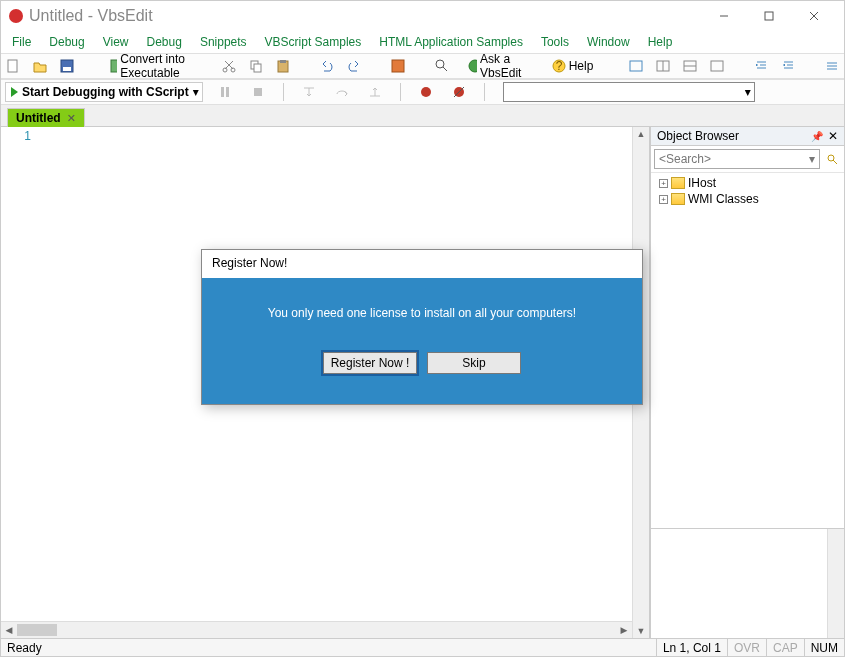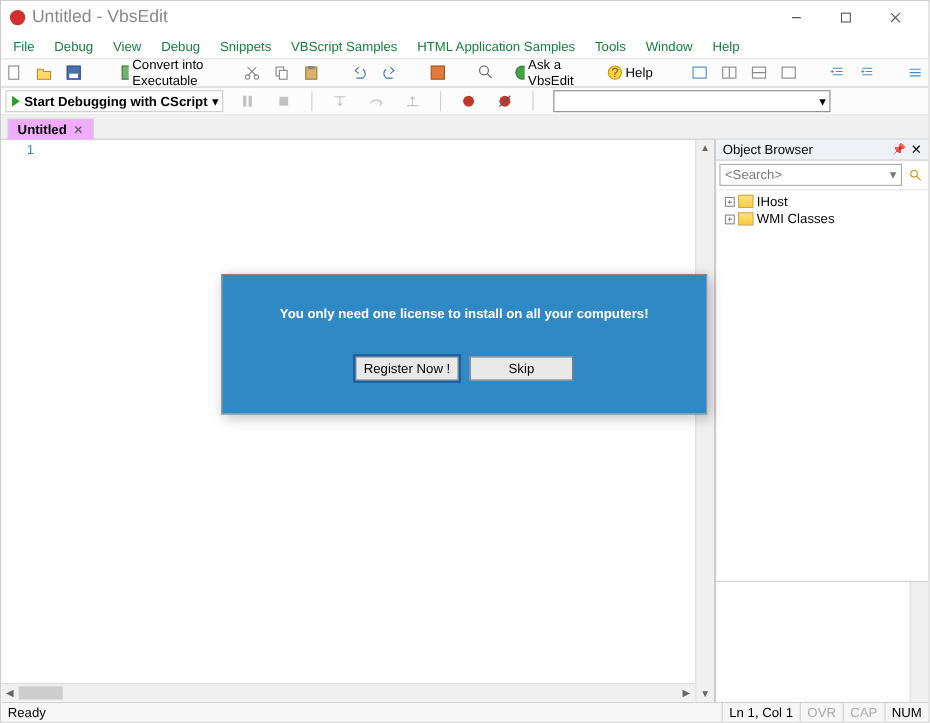--- a/index.html
+++ b/index.html
@@ -20,21 +20,21 @@
 .tbtn { width: 22px; height: 22px; display: flex; align-items: center; justify-content: center; cursor: pointer; border: 1px solid transparent; }
 .tbtn-text { padding: 0 6px; width: auto; gap: 3px; }
 .tsep { width: 1px; height: 18px; background: #ccc; margin: 0 3px; }
 .play-ico { width: 0; height: 0; border-left: 7px solid #2a9d2a; border-top: 5px solid transparent; border-bottom: 5px solid transparent; }
 .toolbar2 { display: flex; align-items: center; }
 .debug-dropdown { display:flex; align-items:center; border:1px solid #ccc; height:20px; padding:0 3px 0 5px; background:#fff; gap:4px; }
 .combo { border:1px solid #888; height:20px; width:252px; margin-left:4px; background:#fff; display:flex; justify-content:flex-end; align-items:center; padding-right:3px; }
 
 
 .tabstrip { height: 22px; background: #f0f0f0; border-bottom: 1px solid #ccc; display: flex; align-items: flex-end; padding-left: 6px; }
-.tab { background: #f0abfc; border: 1px solid #ccc; border-bottom: none; padding: 2px 8px; display: flex; align-items: center; gap: 6px; position: relative; top: 1px; }
+.tab { background: #84cc16; border: 1px solid #ccc; border-bottom: none; padding: 2px 8px; display: flex; align-items: center; gap: 6px; position: relative; top: 1px; }
 .tab .x { font-size: 11px; color: #555; cursor:pointer; }
 
 
 .main { display: flex; height: calc(100% - 30px - 22px - 26px - 26px - 22px - 18px); }
 .editor { flex: 1; display: flex; border-right: 1px solid #ccc; overflow:hidden; position:relative; }
 .gutter { width: 36px; background: #fff; text-align: right; padding: 2px 6px 0 0; color: #2b91af; font-family: Consolas, monospace; font-size:12px; }
 .codearea { flex:1; background:#fff; }
 .vscroll { width:17px; background:#f0f0f0; border-left:1px solid #ddd; position:relative; }
 .vscroll .arr { position:absolute; left:0; right:0; height:14px; display:flex; align-items:center; justify-content:center; color:#666; font-size:9px;}
 .vscroll .arr.top{top:0;} .vscroll .arr.bot{bottom:0;}
@@ -59,21 +59,21 @@
 
 .status { height: 18px; border-top: 1px solid #ccc; background: #f6f6f6; display: flex; align-items: center; font-size: 11px; }
 .status .cell { padding: 0 6px; border-left:1px solid #ccc; height:100%; display:flex; align-items:center;}
 .status .first { border:none; flex:0 0 auto; padding-left:6px;}
 .status .stretch { flex:1; }
 
 
 .modal { position:absolute; left:200px; top:248px; width:442px; border:1px solid #888; background:#fff; box-shadow: 3px 3px 12px rgba(0,0,0,0.25); }
 .modal .mtitle { padding:6px 10px 8px; font-size:12px; }
 .modal .mbody { background:#2f89c5; color:#fff; padding:28px 10px 30px; text-align:center; }
-.modal .mtext { font-size:12px; margin-bottom:32px;font-weight:bold;}
+.modal .mtext { font-size:12px; margin-bottom:32px;}
 .modal .btnrow { display:flex; justify-content:center; gap:10px;}
 .modal button { width:94px; height:22px; font-size:12px; background:#e8e8e8; border:1px solid #777; cursor:pointer;}
 .modal button.primary { outline:2px solid #1a5fa0; }
 
 svg { display:block; }
 </style>
 </head>
 <body>
 
 <div class="titlebar">
@@ -368,20 +368,21 @@
 <div class="status">
   <div class="cell first">Ready</div>
   <div class="stretch"></div>
   <div class="cell">Ln 1, Col 1</div>
   <div class="cell" style="color:#aaa">OVR</div>
   <div class="cell" style="color:#aaa">CAP</div>
   <div class="cell">NUM</div>
 </div>
 
 <div class="modal">
+  <div class="mtitle">Register Now!</div>
   <div class="mbody">
     <div class="mtext">You only need one license to install on all your computers!</div>
     <div class="btnrow">
       <button class="primary">Register Now !</button>
       <button>Skip</button>
     </div>
   </div>
 </div>
 
 </body></html>

